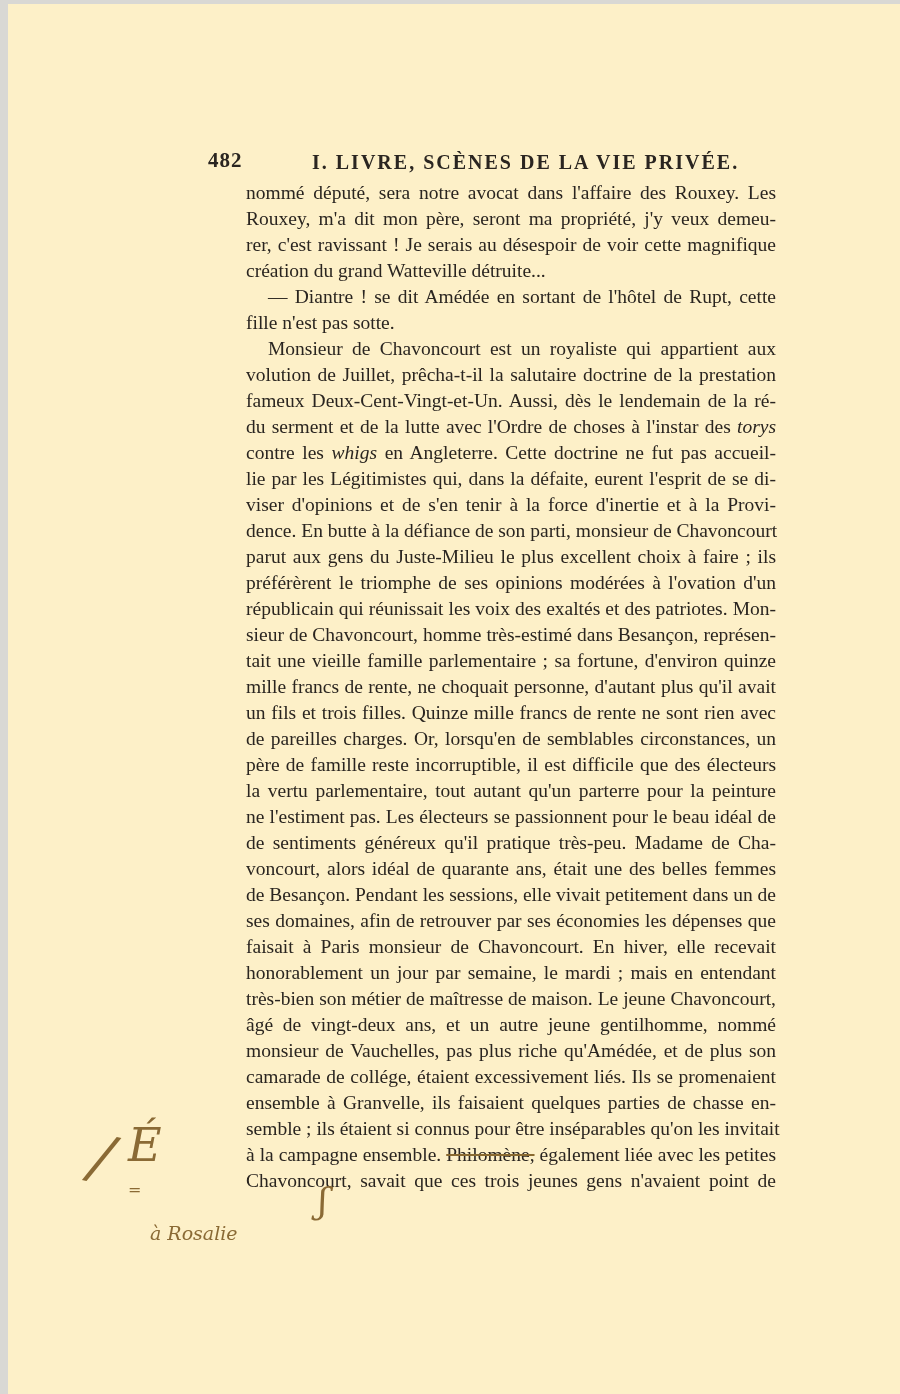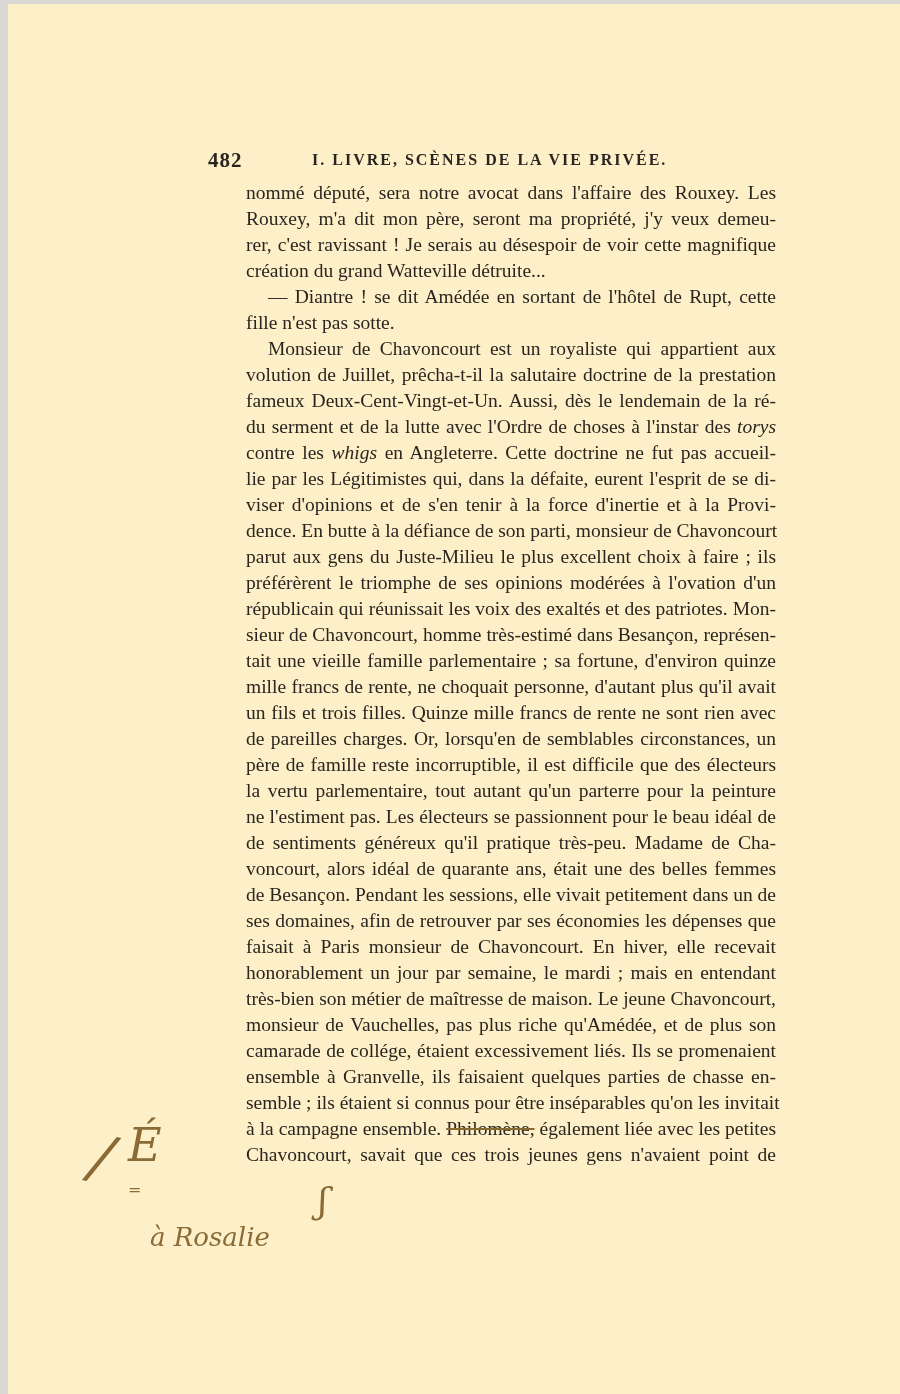--- a/index.html
+++ b/index.html
@@ -12,42 +12,42 @@
       background: #fdf0c8;
     }
     .header {
       position: absolute; left: 208px; top: 148px; width: 470px; height: 26px;
       font-family: "Liberation Serif", serif; color: #2a2520;
     }
     .pageno {
       position: absolute; left: 0; top: 0; font-size: 21px; font-weight: bold; letter-spacing: 1px;
     }
     .running-title {
-      position: absolute; left: 104px; top: 3px; font-size: 16px; font-weight: bold;
+      position: absolute; left: 104px; top: 3px; font-size: 20px; font-weight: bold;
       letter-spacing: 2px; white-space: nowrap;
     }
     .body-text {
       position: absolute; left: 208px; top: 180px; width: 568px;
       font-family: "Liberation Serif", serif; font-size: 19.5px; color: #2a2520;
     }
     .line {
       height: 26px; line-height: 26px; white-space: nowrap;
       text-align: justify; text-align-last: justify; overflow: visible; margin-left: 38px;
     }
     .line.last { text-align-last: left; }
     .line.indent { padding-left: 22px; }
     .it { font-style: italic; }
     .strike { text-decoration: line-through; text-decoration-color: #8a6a30; text-decoration-thickness: 2px; }
     .hand {
       position: absolute; font-family: "DejaVu Serif", serif; font-style: italic; color: #8a6a35;
     }
     .hand-slash { left: 92px; top: 1122px; font-size: 60px; transform: rotate(12deg); }
     .hand-e { left: 128px; top: 1118px; font-size: 46px; }
     .hand-mark { left: 128px; top: 1180px; font-size: 16px; }
-    .hand-name { left: 150px; top: 1222px; font-size: 26px; }
+    .hand-name { left: 150px; top: 1222px; font-size: 19px; }
     .hand-caret { left: 318px; top: 1180px; font-size: 36px; }
   </style>
 </head>
 <body>
 
 <div class="page"></div>
 
 <div class="header">
   <span class="pageno">482</span>
   <span class="running-title">I. LIVRE, SCÈNES DE LA VIE PRIVÉE.</span>
@@ -79,20 +79,21 @@
   <div class="line">père de famille reste incorruptible, il est difficile que des électeurs</div>
   <div class="line">la vertu parlementaire, tout autant qu'un parterre pour la peinture</div>
   <div class="line">ne l'estiment pas. Les électeurs se passionnent pour le beau idéal de</div>
   <div class="line">de sentiments généreux qu'il pratique très-peu. Madame de Cha-</div>
   <div class="line">voncourt, alors idéal de quarante ans, était une des belles femmes</div>
   <div class="line">de Besançon. Pendant les sessions, elle vivait petitement dans un de</div>
   <div class="line">ses domaines, afin de retrouver par ses économies les dépenses que</div>
   <div class="line">faisait à Paris monsieur de Chavoncourt. En hiver, elle recevait</div>
   <div class="line">honorablement un jour par semaine, le mardi ; mais en entendant</div>
   <div class="line">très-bien son métier de maîtresse de maison. Le jeune Chavoncourt,</div>
+  <div class="line">âgé de vingt-deux ans, et un autre jeune gentilhomme, nommé</div>
   <div class="line">monsieur de Vauchelles, pas plus riche qu'Amédée, et de plus son</div>
   <div class="line">camarade de collége, étaient excessivement liés. Ils se promenaient</div>
   <div class="line">ensemble à Granvelle, ils faisaient quelques parties de chasse en-</div>
   <div class="line">semble ; ils étaient si connus pour être inséparables qu'on les invitait</div>
   <div class="line"><span>à la campagne ensemble.</span> <span class="strike">Philomène,</span> <span>également liée avec les petites</span></div>
   <div class="line">Chavoncourt, savait que ces trois jeunes gens n'avaient point de</div>
 </div>
 
 <span class="hand hand-slash">/</span>
 <span class="hand hand-e">É</span>

